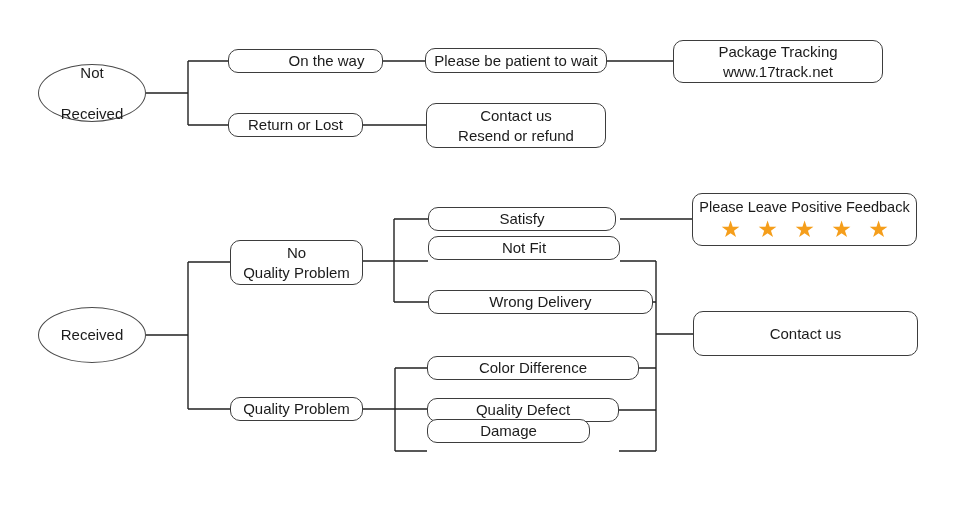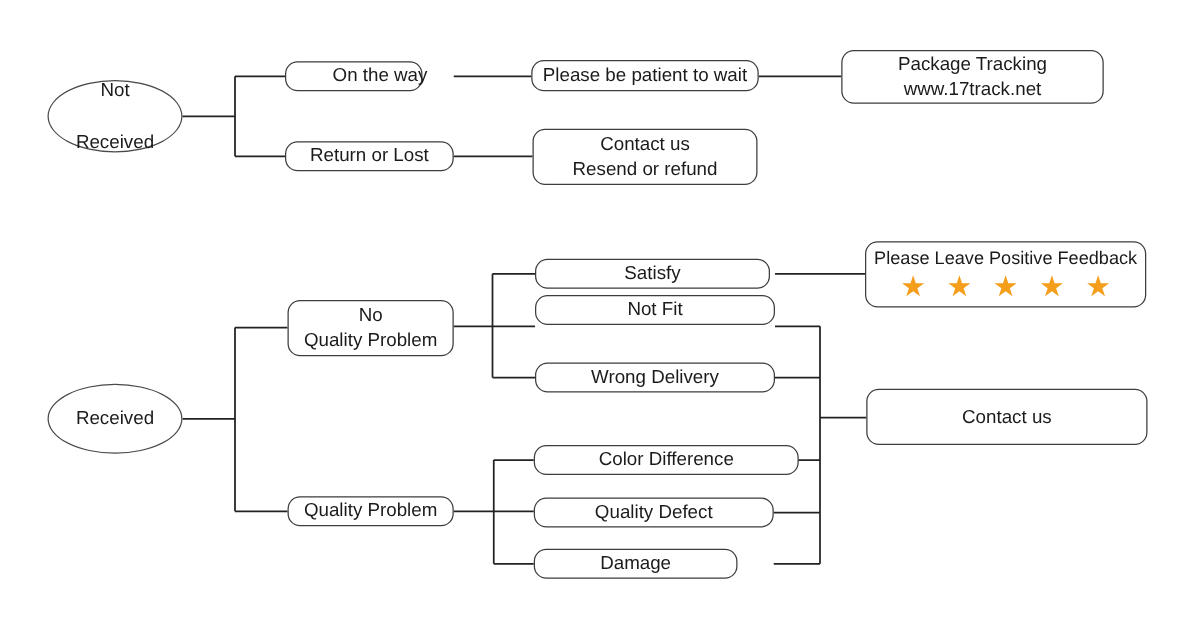--- a/index.html
+++ b/index.html
@@ -65,21 +65,21 @@
              M363,409 H427 M395,368 V451 M395,368 H427 M395,451 H427
              M619,368 H656 M619,410 H656 M619,451 H656
              M656,261 V451 M656,334 H693" fill="none" stroke="#222222" stroke-width="1.4"></path>
   </svg>
 
   <div class="node ellipse" style="left:38px; top:64px; width:108px; height:58px;">
     <span>Not</span>
     <span>Received</span>
   </div>
 
-  <div class="node box" style="left:228px; top:49px; width:110px; height:24px;padding-left:42px;">
+  <div class="node box" style="left:228px; top:49px; width:155px; height:24px;padding-left:42px;">
     <span>On the way</span>
   </div>
 
   <div class="node box" style="left:228px; top:113px; width:135px; height:24px;">
     <span>Return or Lost</span>
   </div>
 
   <div class="node box" style="left:425px; top:48px; width:182px; height:25px;">
     <span>Please be patient to wait</span>
   </div>
@@ -108,33 +108,33 @@
   </div>
 
   <div class="node box" style="left:428px; top:207px; width:188px; height:24px;">
     <span>Satisfy</span>
   </div>
 
   <div class="node box" style="left:428px; top:236px; width:192px; height:24px;text-align:right;">
     <span>Not Fit</span>
   </div>
 
-  <div class="node box" style="left:428px; top:290px; width:192px; height:24px;">
+  <div class="node box" style="left:428px; top:290px; width:225px; height:24px;">
     <span>Wrong Delivery</span>
   </div>
 
   <div class="node box" style="left:427px; top:356px; width:212px; height:24px;">
     <span>Color Difference</span>
   </div>
 
   <div class="node box" style="left:427px; top:398px; width:192px; height:24px;">
     <span>Quality Defect</span>
   </div>
 
-  <div class="node box" style="left:427px; top:439px; width:163px; height:24px;">
+  <div class="node box" style="left:427px; top:419px; width:163px; height:24px;">
     <span>Damage</span>
   </div>
 
   <div class="node box" style="left:692px; top:193px; width:225px; height:53px;">
     <span class="feedback-title">Please Leave Positive Feedback</span>
     <span class="stars">★ ★ ★ ★ ★</span>
   </div>
 
   <div class="node box" style="left:693px; top:311px; width:225px; height:45px;">
     <span>Contact us</span>

